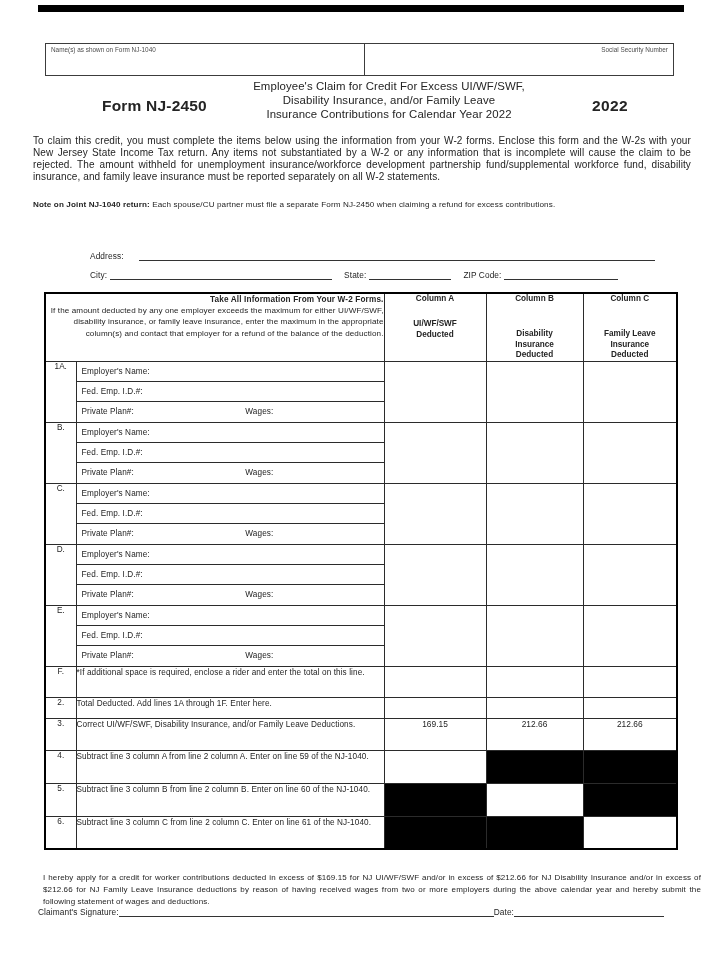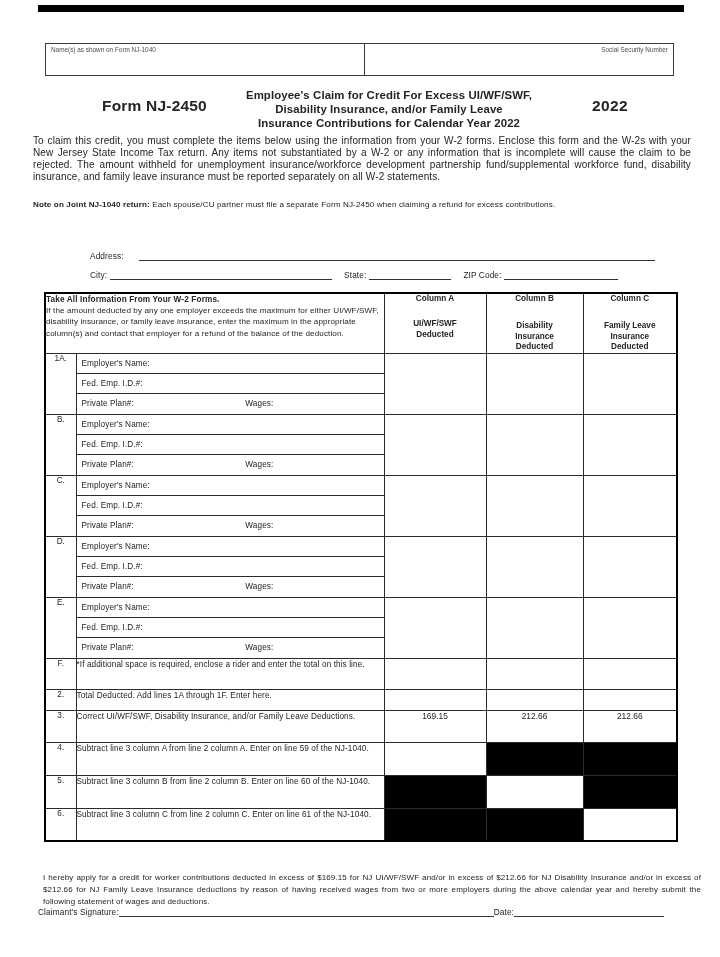--- a/index.html
+++ b/index.html
@@ -10,21 +10,21 @@
   
   .topbar{position:absolute;left:38px;top:5px;width:646px;height:7px;background:#000;}
 
   
   .idbox{position:absolute;left:45px;top:43px;width:627px;height:31px;border:1.5px solid #3c3c3c;display:flex;}
   .idbox .c1{width:313px;border-right:1.5px solid #3c3c3c;padding:2px 0 0 5px;font-size:6.4px;color:#4d4d4d;}
   .idbox .c2{flex:1;text-align:right;padding:2px 5px 0 0;font-size:6.4px;color:#4d4d4d;}
 
   
   .formno{position:absolute;left:102px;top:97px;font-size:15.5px;font-weight:bold;letter-spacing:.2px;}
-  .ftitle{position:absolute;left:215px;top:88px;width:348px;text-align:center;font-size:11.4px;line-height:14px;letter-spacing:.1px;font-weight:bold;}
+  .ftitle{position:absolute;left:215px;top:79px;width:348px;text-align:center;font-size:11.4px;line-height:14px;letter-spacing:.1px;}
   .fyear{position:absolute;left:592px;top:97px;font-size:15.5px;font-weight:bold;letter-spacing:.4px;}
 
   
   .intro{position:absolute;left:33px;top:135px;width:658px;font-size:10px;line-height:11.9px;text-align:justify;letter-spacing:.12px;margin:0;}
   .note{position:absolute;left:33px;top:199px;width:658px;font-size:8.1px;line-height:11.9px;letter-spacing:.12px;margin:0;}
 
   
   .crow{position:absolute;display:flex;align-items:flex-end;font-size:8.3px;letter-spacing:.1px;}
   .crow .lab{white-space:nowrap;padding-right:3px;}
   .fill{border-bottom:1.4px solid #333;height:10px;}
@@ -33,25 +33,25 @@
   .crow2{left:90px;top:250px;width:565px;gap:12px;}
   .crow2 .f1{flex:1;}
   .crow3{left:90px;top:269px;width:528px;}
   .crow3 .f1{width:222px;} .crow3 .f2{width:82px;} .crow3 .f3{flex:1;}
   .crow .gap{width:12px;}
 
   
   table.w2{position:absolute;left:44px;top:292px;width:632px;border-collapse:collapse;table-layout:fixed;}
   table.w2 td{border:1px solid #2b2b2b;padding:0;vertical-align:top;}
   table.w2{border:2px solid #000;}
-  td.hdesc{padding:3px 6px 2px 5px;}
+  td.hdesc{padding:3px 6px 2px 5px;text-align:right;}
   .hdesc-title{font-size:8.2px;font-weight:bold;letter-spacing:.15px;line-height:11px;}
   .hdesc-body{font-size:8.1px;line-height:11.3px;letter-spacing:.1px;}
   td.hcol{text-align:center;font-weight:bold;font-size:8.2px;line-height:10.8px;padding-top:5px;}
-  .hlines{margin-top:16px;}
+  .hlines{margin-top:24px;}
   .hlines.mA{margin-top:14px;}
   td.lbl{text-align:center;font-size:8.2px;padding-top:3px;}
   td.fields{padding:0;}
   .frow{position:relative;height:19px;line-height:19px;border-bottom:1px solid #2b2b2b;padding-left:5px;font-size:8.2px;letter-spacing:.1px;}
   .frow.last{border-bottom:none;}
   .wages{position:absolute;left:55%;top:0;}
   td.txt{padding:3px 6px 2px 5px;font-size:8.2px;line-height:11px;letter-spacing:.1px;}
   td.amt{text-align:center;vertical-align:middle;font-size:8.4px;}
   td.blk{background:#000;}
   tr.grp{height:61px;}

